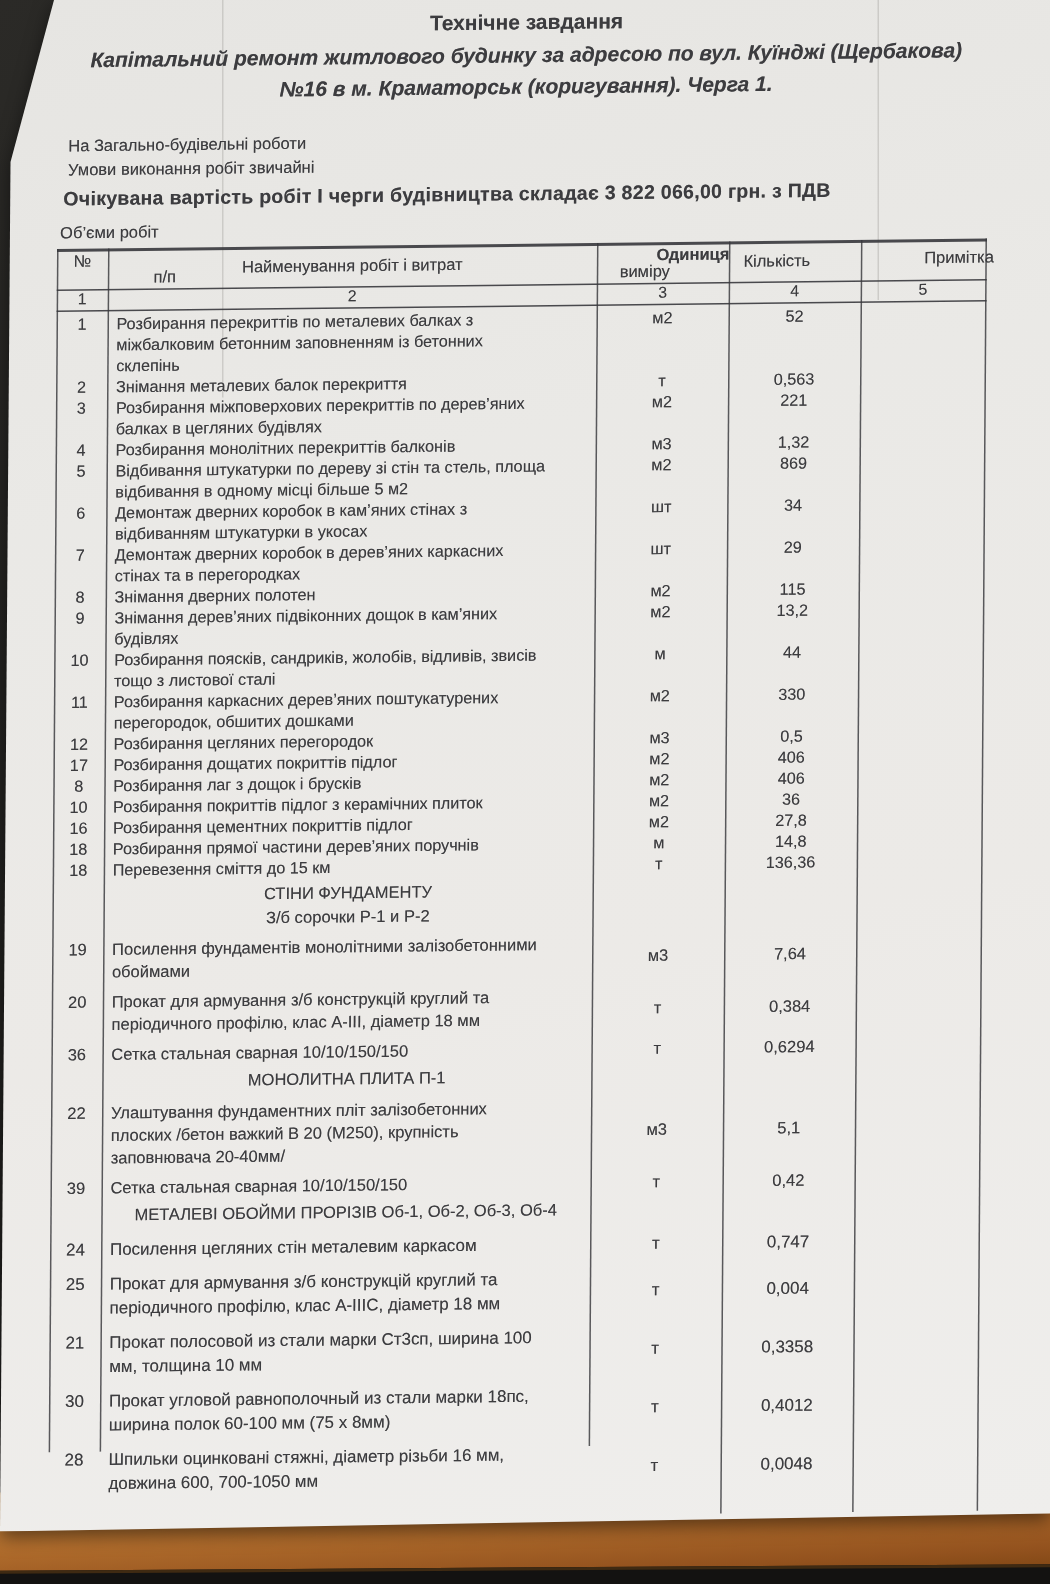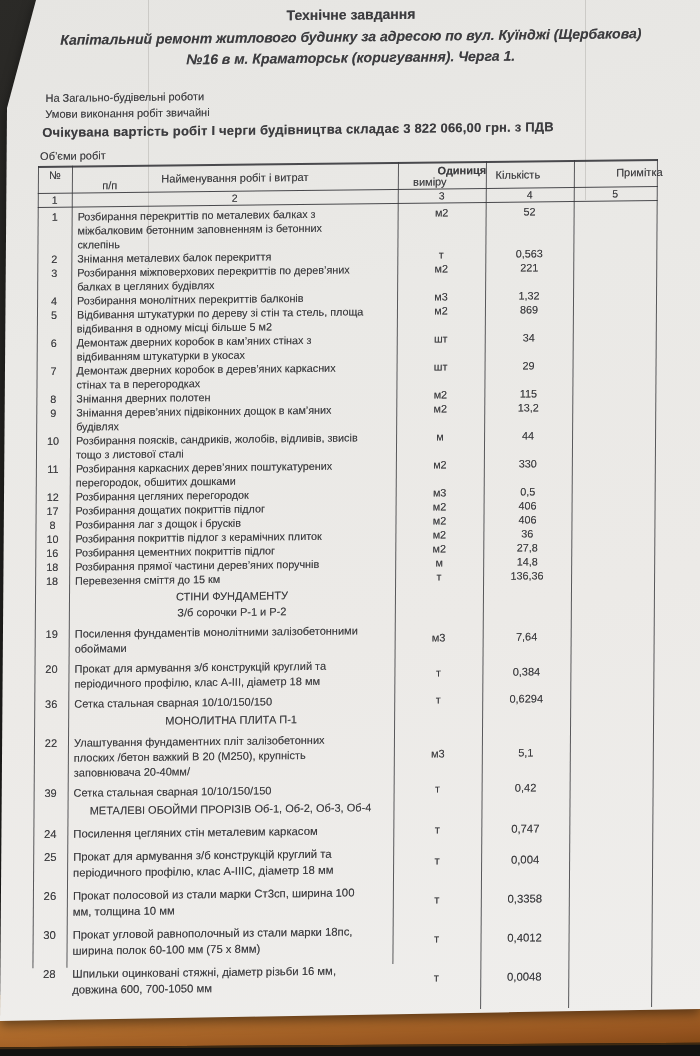--- a/index.html
+++ b/index.html
@@ -374,21 +374,21 @@
           <div class="c-num">25</div>
           <div class="c-name">
             <div class="name-line">Прокат для армування з/б конструкцій круглий та</div>
             <div class="name-line">періодичного профілю, клас А-IIIС, діаметр 18 мм</div>
           </div>
           <div class="c-unit">т</div>
           <div class="c-qty">0,004</div>
           <div class="c-note"></div>
         </div>
         <div class="item-row low">
-          <div class="c-num">26</div>
+          <div class="c-num">21</div>
           <div class="c-name">
             <div class="name-line">Прокат полосовой из стали марки Ст3сп, ширина 100</div>
             <div class="name-line">мм, толщина 10 мм</div>
           </div>
           <div class="c-unit">т</div>
           <div class="c-qty">0,3358</div>
           <div class="c-note"></div>
         </div>
         <div class="item-row low">
           <div class="c-num">30</div>

